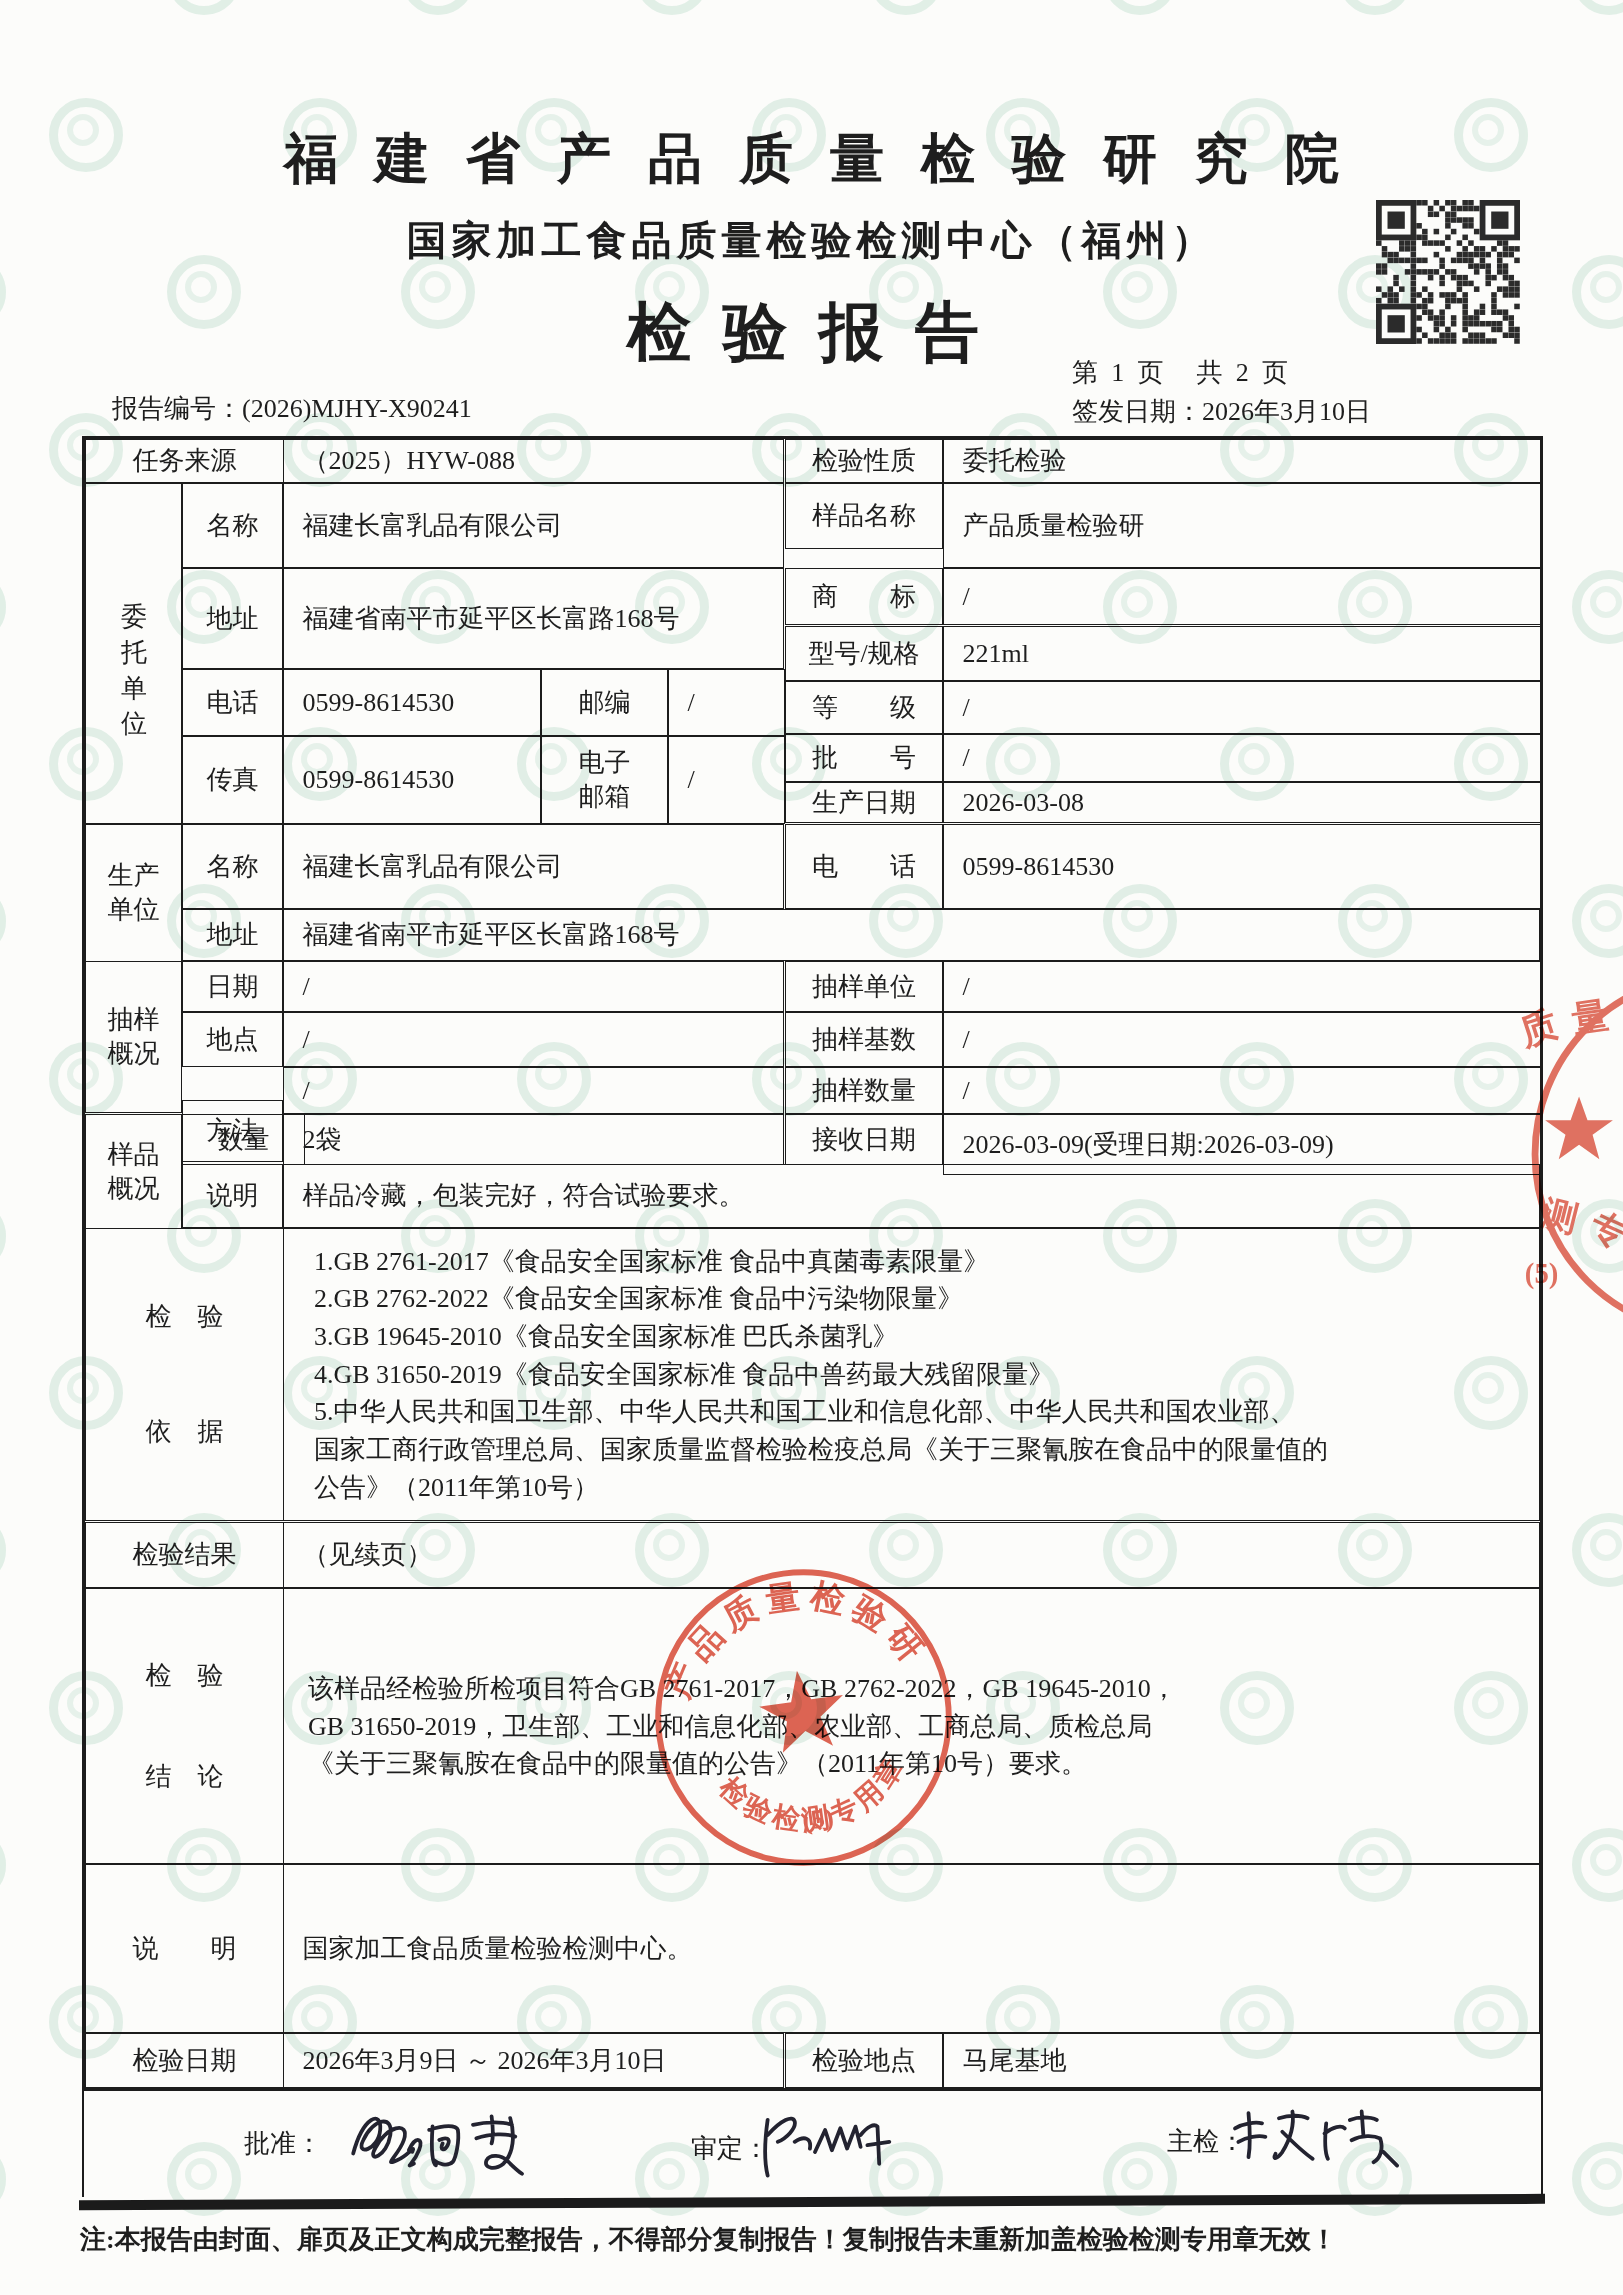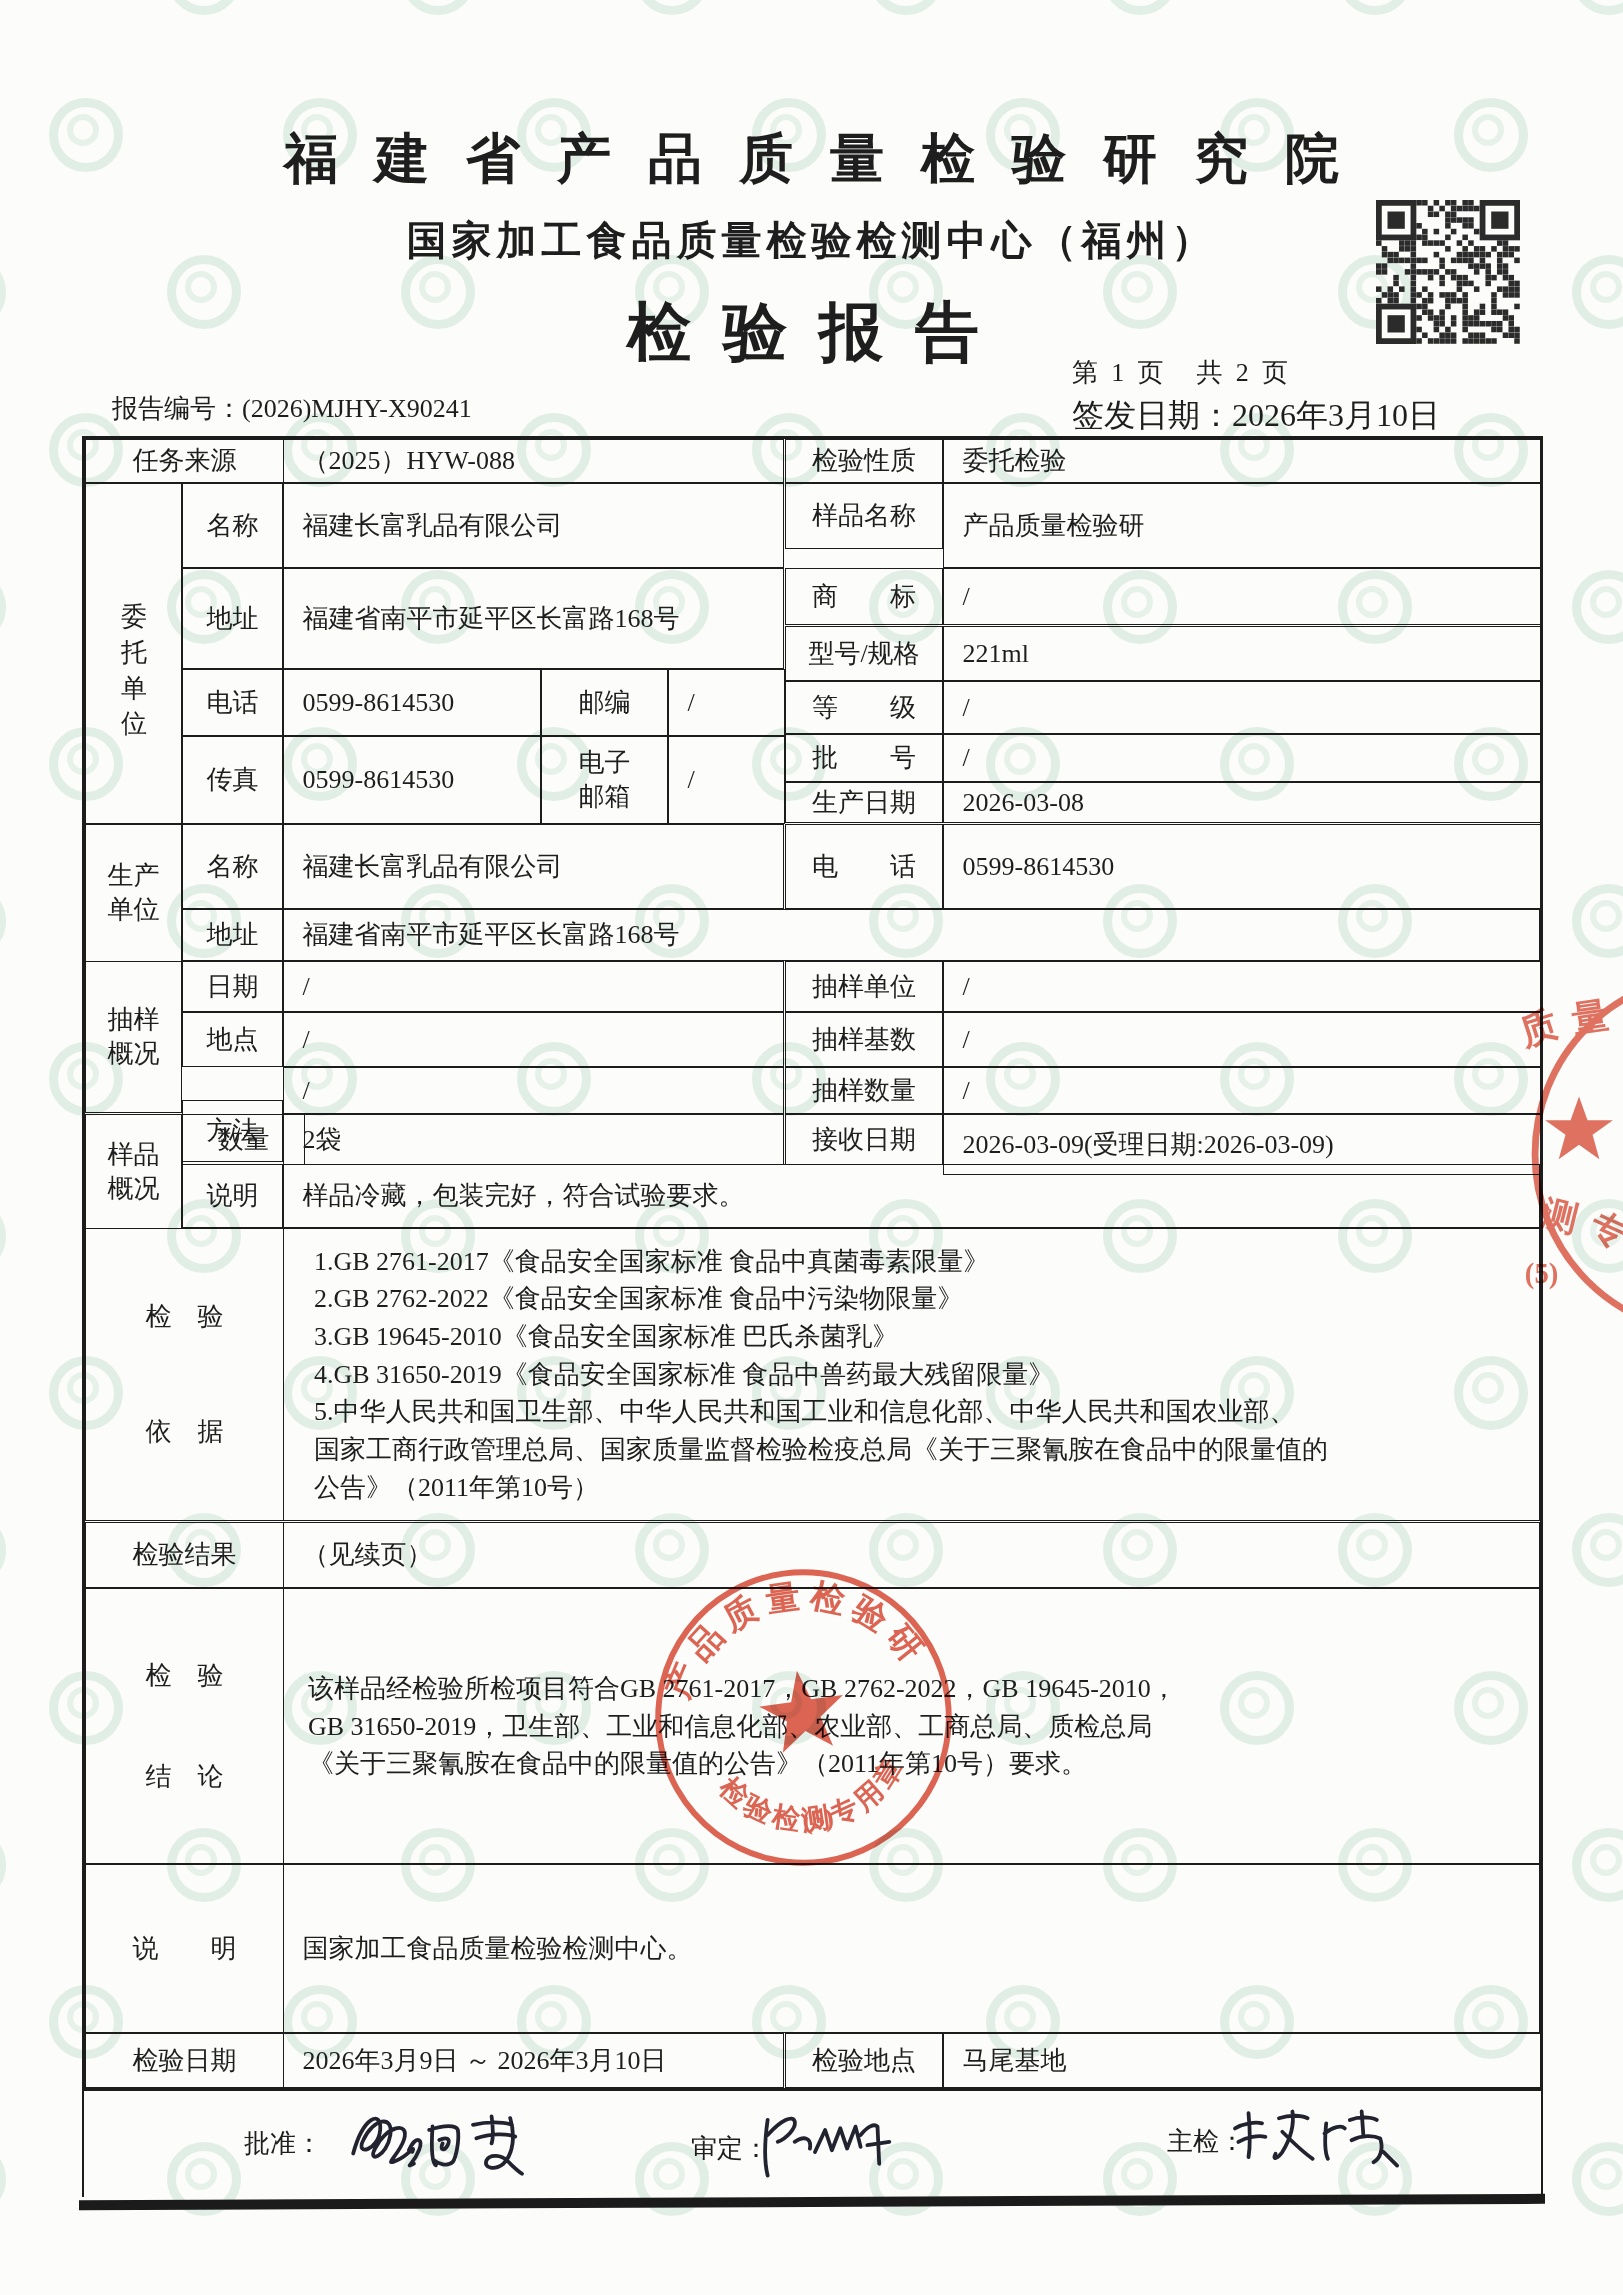--- a/index.html
+++ b/index.html
@@ -9,21 +9,21 @@
   #wm{position:absolute;inset:0;z-index:0;pointer-events:none;}
   .wm-ring{position:absolute;width:56px;height:56px;border:9.3px solid #a9d2bd;border-radius:50%;opacity:.32;}
   .wm-ring i{position:absolute;left:8.5px;top:6.8px;width:20px;height:20px;border:6px solid #a9d2bd;border-radius:50%;display:block;opacity:.8;}
   
   .hdr{position:absolute;left:0;top:0;width:1623px;z-index:2;}
   .t1{position:absolute;left:0;top:123px;width:1623px;text-align:center;font-size:54px;font-weight:bold;letter-spacing:37px;text-indent:37px;}
   .t2{position:absolute;left:0;top:213px;width:1623px;text-align:center;font-size:40px;font-weight:bold;letter-spacing:5px;}
   .t3{position:absolute;left:-8.5px;top:289px;width:1623px;text-align:center;font-size:64px;font-weight:bold;letter-spacing:32px;text-indent:32px;}
   .pginfo{position:absolute;left:1072px;top:355px;font-size:26px;letter-spacing:3.4px;}
   .repno{position:absolute;left:112px;top:391px;font-size:26px;}
-  .issue{position:absolute;left:1072px;top:394px;font-size:32px;font-family:Liberation Serif, serif;}
+  .issue{position:absolute;left:1072px;top:394px;font-size:26px;font-family:Liberation Serif, serif;}
   #qr{position:absolute;left:1376px;top:200px;z-index:2;}
   
   .tbl{position:absolute;left:0;top:0;z-index:2;}
   .outline{position:absolute;left:82px;top:436px;width:1461px;height:1655px;border:3.4px solid #1c1c1c;box-sizing:border-box;}
   .cell{position:absolute;border:1.7px solid #1c1c1c;box-sizing:border-box;display:flex;align-items:center;font-size:26px;line-height:1.3;}
   .lab{justify-content:center;text-align:center;white-space:pre-line;}
   .val{justify-content:flex-start;padding-left:18.6px;white-space:pre-line;}
   .vert{writing-mode:vertical-rl;letter-spacing:1.4em;justify-content:center;}
   .spread2{line-height:4.4em;}
   .blocktxt{line-height:1.45;font-size:26px;}
@@ -719,20 +719,21 @@
     <path d="M28,22 C24,50 24,72 28,88 M28,40 C44,22 58,16 60,24 C62,32 50,44 40,48 M60,48 C72,40 80,44 78,56"></path>
     <path d="M84,60 L96,34 L104,58 L114,32 L122,56 L132,30 L138,54 M138,40 C146,30 154,26 158,30 L160,74 M146,52 L172,48"></path>
   </svg>
   <svg class="sig" style="left:1218px;top:2098px;z-index:3" width="186" height="76" viewBox="0 0 220 90">
     <path d="M20,36 C30,30 44,28 52,30 M36,18 C38,40 38,58 36,70 M24,52 C34,46 48,44 56,46"></path>
     <path d="M72,24 C84,20 98,20 106,24 M88,16 C90,30 86,48 76,64 C70,72 64,74 68,66 M76,40 C88,52 100,64 112,72"></path>
     <path d="M128,30 C126,50 126,64 130,72 M126,42 C136,34 146,32 150,36 M156,26 C166,22 180,22 188,26 M170,16 L172,44 M158,50 C170,44 184,44 192,48 C196,60 192,72 184,76 M196,64 C202,70 208,76 212,80"></path>
   </svg>
 
   <div class="thickrule"></div>
+  <div class="footnote">注:本报告由封面、扉页及正文构成完整报告，不得部分复制报告！复制报告未重新加盖检验检测专用章无效！</div>
 
   <svg class="stamp" style="left:643px;top:1557px;opacity:.82;transform:rotate(-8deg)" width="321" height="321" viewBox="0 0 380 380">
     <g fill="none" stroke="#d8432e">
       <circle cx="190" cy="190" r="172" stroke-width="7"></circle>
       <path id="arcT" d="M 50,226 A 142,142 0 1 1 330,226" stroke="none"></path>
       <path id="arcB" d="M 80,262 A 131,131 0 0 0 300,262" stroke="none"></path>
     </g>
     <polygon points="190,134 202,170 240,170 210,192 220,228 190,206 160,228 170,192 140,170 178,170" fill="#d8432e"></polygon>
     <text font-size="40" font-weight="bold" fill="#d8432e" letter-spacing="9"><textPath href="#arcT" startOffset="50%" text-anchor="middle">产品质量检验研</textPath></text>
     <text font-size="33" font-weight="bold" fill="#d8432e" letter-spacing="5"><textPath href="#arcB" startOffset="50%" text-anchor="middle">检验检测专用章</textPath></text>

